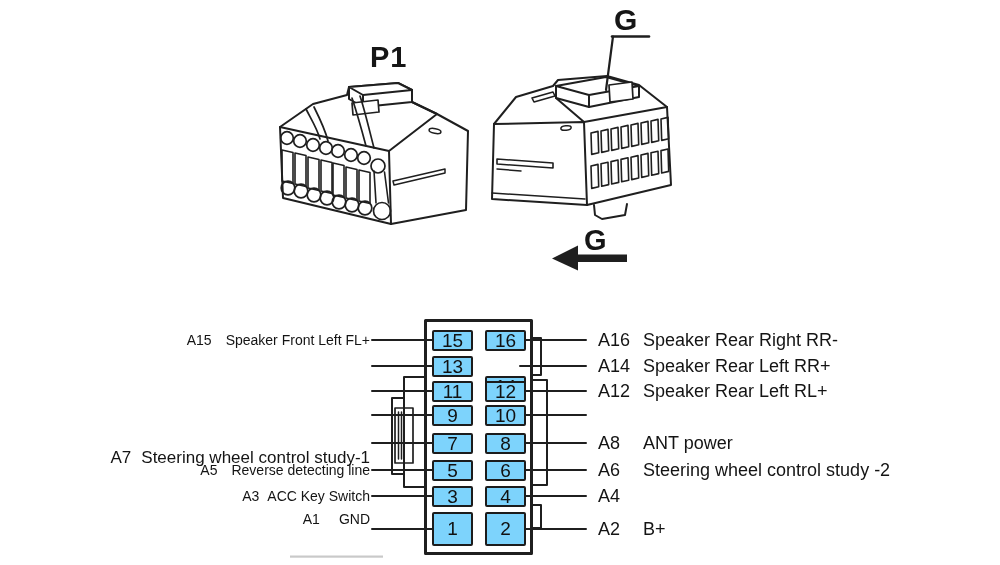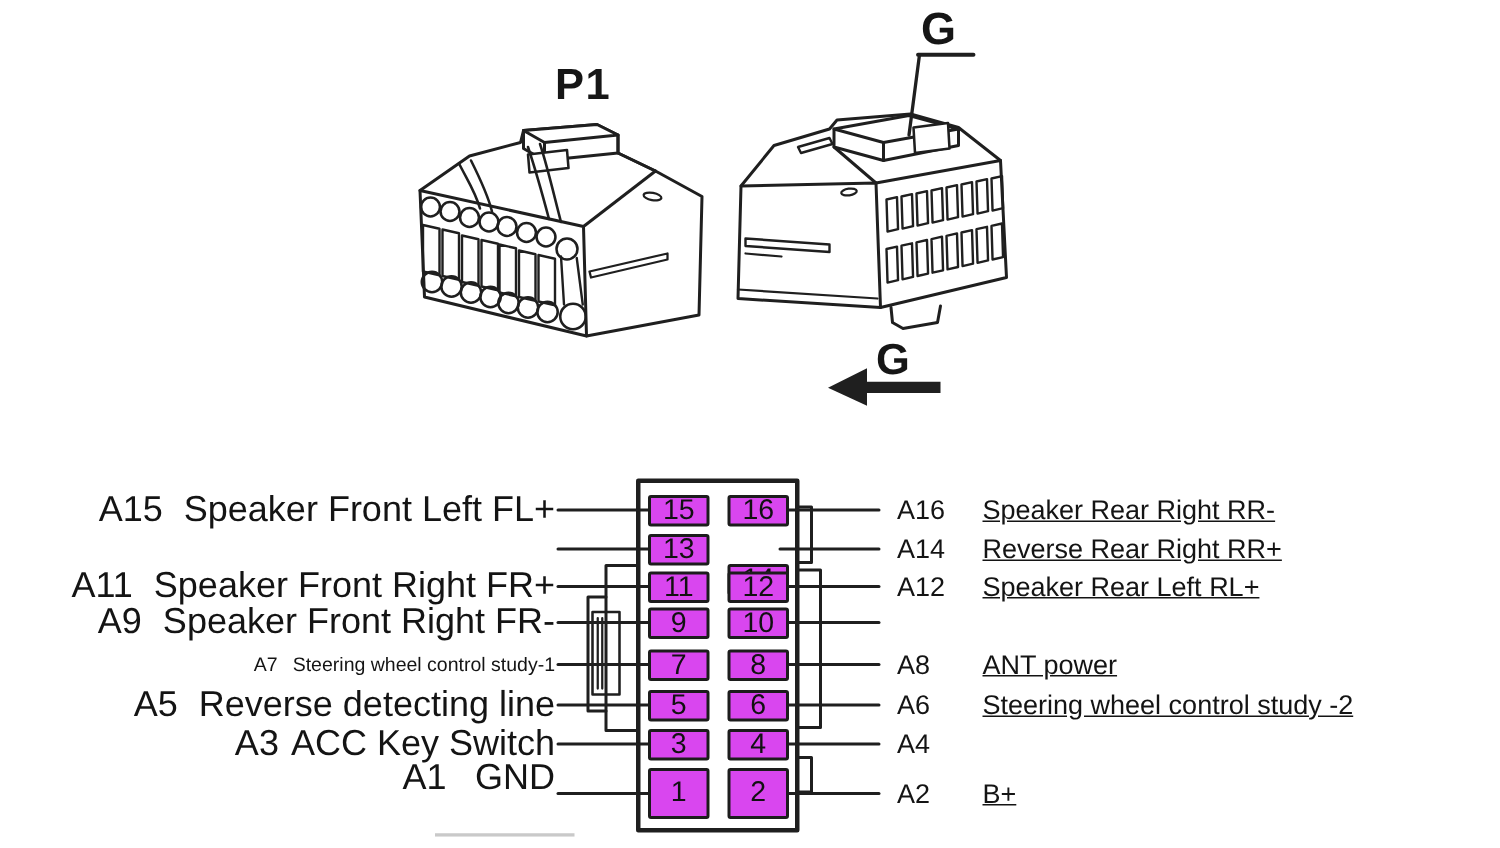--- a/index.html
+++ b/index.html
@@ -8,33 +8,33 @@
     font-family:"Liberation Sans", sans-serif;color:#111;
   }
   #art{position:absolute;left:0;top:0;width:1000px;height:565px;}
   .plabel{position:absolute;font-weight:bold;color:#161616;white-space:nowrap;}
   #p1-label{left:370px;top:41px;font-size:29px;letter-spacing:1px;}
   #g-top-label{left:614px;top:3px;font-size:30px;}
   #g-bottom-label{left:584px;top:224px;font-size:29px;}
   .lrow{
     position:absolute;right:630px;height:22px;line-height:22px;
     display:flex;align-items:baseline;gap:14px;white-space:nowrap;
-    font-size:24px;color:#141414;
-  }
-  .lrow.small{font-size:13px;gap:10px;}
+    font-size:14px;color:#141414;
+  }
+  .lrow.small{font-size:17px;gap:10px;margin-top:15px;}
   .rrow{
     position:absolute;left:598px;height:22px;line-height:22px;
     display:flex;align-items:center;white-space:nowrap;
     font-size:18px;color:#141414;
   }
   .rrow .code{display:inline-block;min-width:40px;}
-  .rrow .desc{margin-left:17px;text-decoration:underline;}
+  .rrow .desc{margin-left:5px;}
   .pinbox{
     position:absolute;width:41px;height:21px;box-sizing:border-box;
-    border:2px solid #1c1c1c;border-radius:2px;background:#d946ef;
+    border:2px solid #1c1c1c;border-radius:2px;background:#7dd3fc;
     display:flex;align-items:center;justify-content:center;
     font-size:19px;color:#111;
   }
   .pinbox.tall{height:34px;}
   .col-l{left:432px;} .col-r{left:485px;}
 </style>
 </head>
 <body>
 
 <div id="canvas">
@@ -180,28 +180,20 @@
   </svg>
 
   <div class="plabel" id="p1-label">P1</div>
   <div class="plabel" id="g-top-label">G</div>
   <div class="plabel" id="g-bottom-label">G</div>
 
   <div class="lrow" style="top:329px">
       <span class="code">A15</span>
       <span class="desc">Speaker Front Left FL+</span>
     </div>
-  <div class="lrow" style="top:380px">
-      <span class="code">A11</span>
-      <span class="desc">Speaker Front Right FR+</span>
-    </div>
-  <div class="lrow" style="top:404px">
-      <span class="code">A9</span>
-      <span class="desc">Speaker Front Right FR-</span>
-    </div>
   <div class="lrow small" style="top:432px">
       <span class="code">A7</span>
       <span class="desc">Steering wheel control study-1</span>
     </div>
   <div class="lrow" style="top:459px">
       <span class="code">A5</span>
       <span class="desc">Reverse detecting line</span>
     </div>
   <div class="lrow" style="top:485px;gap:8px">
       <span class="code">A3</span>
@@ -211,21 +203,21 @@
       <span class="code">A1</span>
       <span class="desc">GND</span>
     </div>
 
   <div class="rrow" style="top:329px">
       <span class="code">A16</span>
       <span class="desc">Speaker Rear Right RR-</span>
     </div>
   <div class="rrow" style="top:355px">
       <span class="code">A14</span>
-      <span class="desc">Reverse Rear Right RR+</span>
+      <span class="desc">Speaker Rear Left RR+</span>
     </div>
   <div class="rrow" style="top:380px">
       <span class="code">A12</span>
       <span class="desc">Speaker Rear Left RL+</span>
     </div>
   <div class="rrow" style="top:432px">
       <span class="code">A8</span>
       <span class="desc">ANT power</span>
     </div>
   <div class="rrow" style="top:459px">

